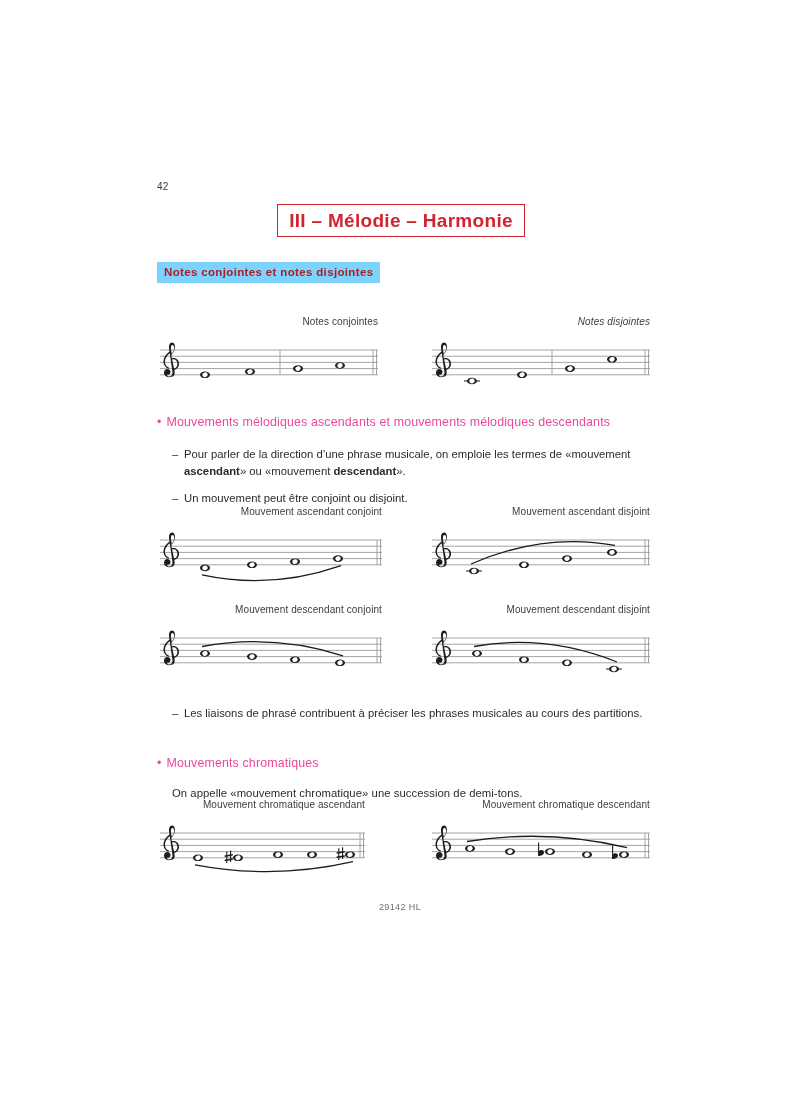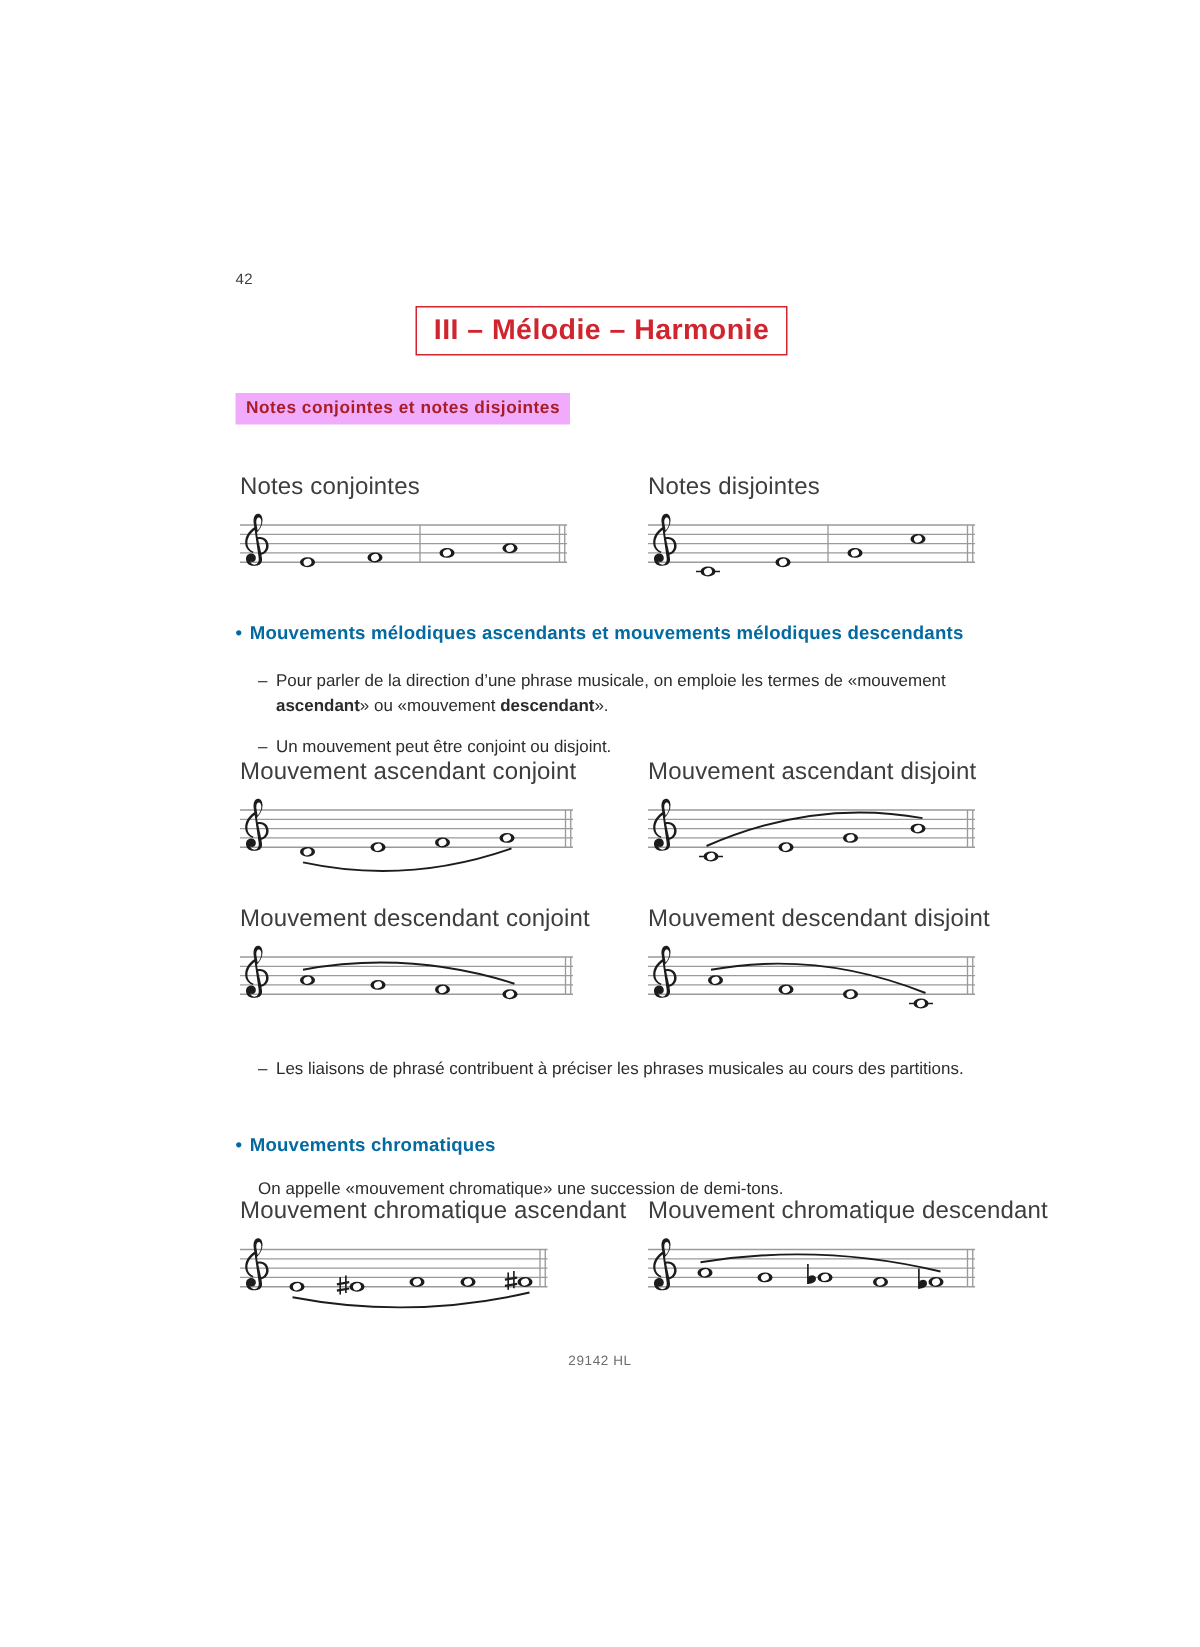--- a/index.html
+++ b/index.html
@@ -51,21 +51,21 @@
     font-weight: bold;
     letter-spacing: .3px;
     white-space: nowrap;
   }
 
   
   .hl-heading {
     position: absolute;
     left: 157px;
     top: 262px;
-    background: #f0abfc;
+    background: #7dd3fc;
     color: #a81e27;
     font-weight: bold;
     font-size: 11.5px;
     letter-spacing: .35px;
     padding: 4px 7px 5px 7px;
     white-space: nowrap;
   }
 
   
   .body-text {
@@ -73,22 +73,22 @@
     font-size: 11.3px;
     color: #2b2b2b;
     letter-spacing: .05px;
     line-height: 1.45;
   }
 
   
   .red-heading {
     position: absolute;
     font-size: 12.4px;
-    color: #0369a1;
-    font-weight: bold;
+    color: #ec4899;
+    font-weight: normal;
     letter-spacing: .15px;
     white-space: nowrap;
   }
   .red-heading .bullet {
     display: inline-block;
     margin-right: 5px;
   }
 
   
   .dash-item {
@@ -118,25 +118,25 @@
     color: #6d6d6d;
     letter-spacing: .4px;
   }
 
   
   .system {
     position: absolute;
   }
   .system-caption {
     position: absolute;
-    font-size: 16px;
+    font-size: 10px;
     color: #3d3d3d;
     white-space: nowrap;
     letter-spacing: .1px;
-    text-align: left;
+    text-align: right;
   }
   .staff-svg {
     display: block;
     overflow: visible;
   }
 </style>
 </head>
 <body>
 
 <div class="page">
@@ -269,21 +269,21 @@
   </g>
           <g transform="translate(138,38.599999999999994)">
     <ellipse cx="0" cy="0" rx="5.0" ry="3.3" fill="#1c1c1c"></ellipse>
     <ellipse cx="0" cy="0" rx="2.7" ry="2.3" fill="#ffffff" transform="rotate(-22)"></ellipse>
   </g>
           <g transform="translate(180,29.299999999999997)">
     <ellipse cx="0" cy="0" rx="5.0" ry="3.3" fill="#1c1c1c"></ellipse>
     <ellipse cx="0" cy="0" rx="2.7" ry="2.3" fill="#ffffff" transform="rotate(-22)"></ellipse>
   </g>
         </svg>
-        <div class="system-caption" style="left: 0px; top: -14px; width: 218px;">Notes disjointes</div>
+        <div class="system-caption" style="left: 0px; top: -14px; width: 218px; font-style: italic;">Notes disjointes</div>
       </div>
       <div class="system" style="left: 160px; top: 520px; width: 222px;">
         <svg class="staff-svg" width="222" height="80" viewBox="0 0 222 80">
           <line x1="0" y1="20" x2="222" y2="20" stroke="#9a9a9a" stroke-width="0.9"></line>
           <line x1="0" y1="26.2" x2="222" y2="26.2" stroke="#9a9a9a" stroke-width="0.9"></line>
           <line x1="0" y1="32.4" x2="222" y2="32.4" stroke="#9a9a9a" stroke-width="0.9"></line>
           <line x1="0" y1="38.6" x2="222" y2="38.6" stroke="#9a9a9a" stroke-width="0.9"></line>
           <line x1="0" y1="44.8" x2="222" y2="44.8" stroke="#9a9a9a" stroke-width="0.9"></line>
           <g transform="translate(4,12.5) scale(0.78)">
     <path d="M 6.6,44.5

